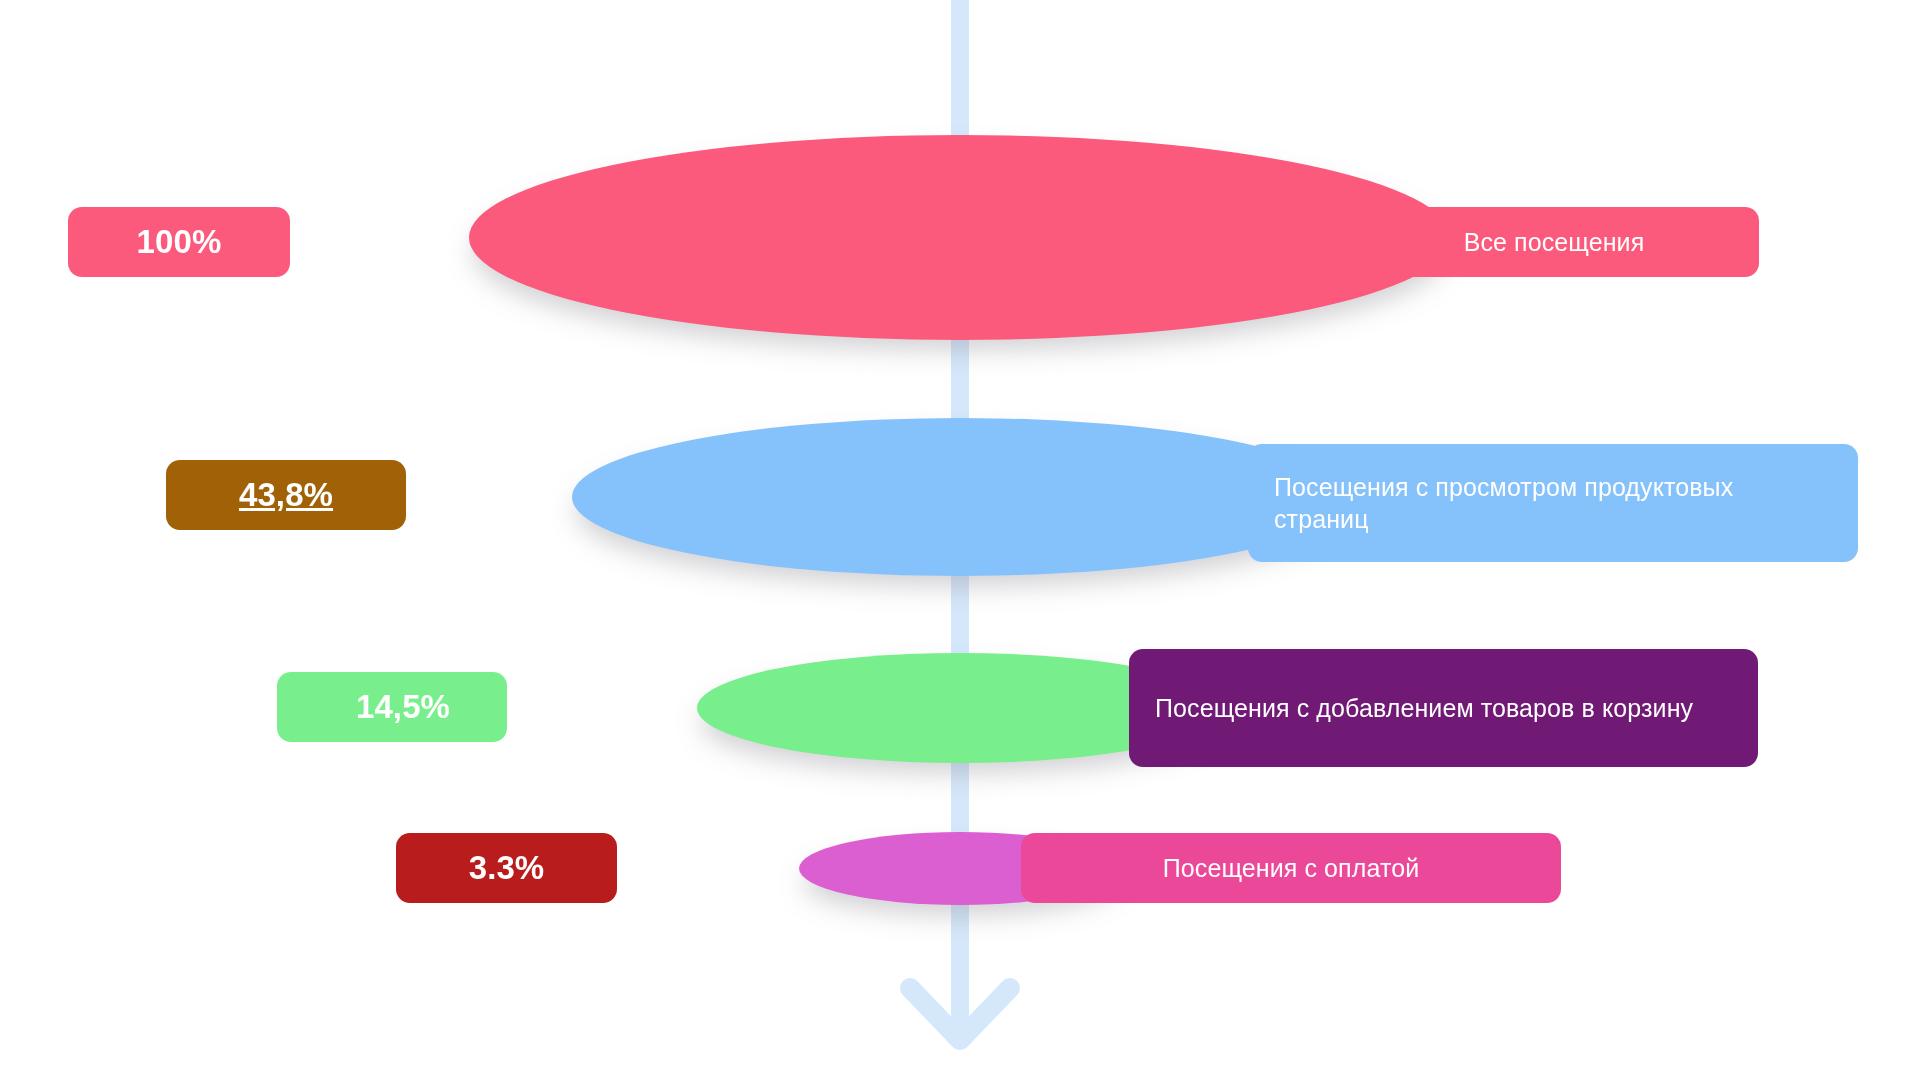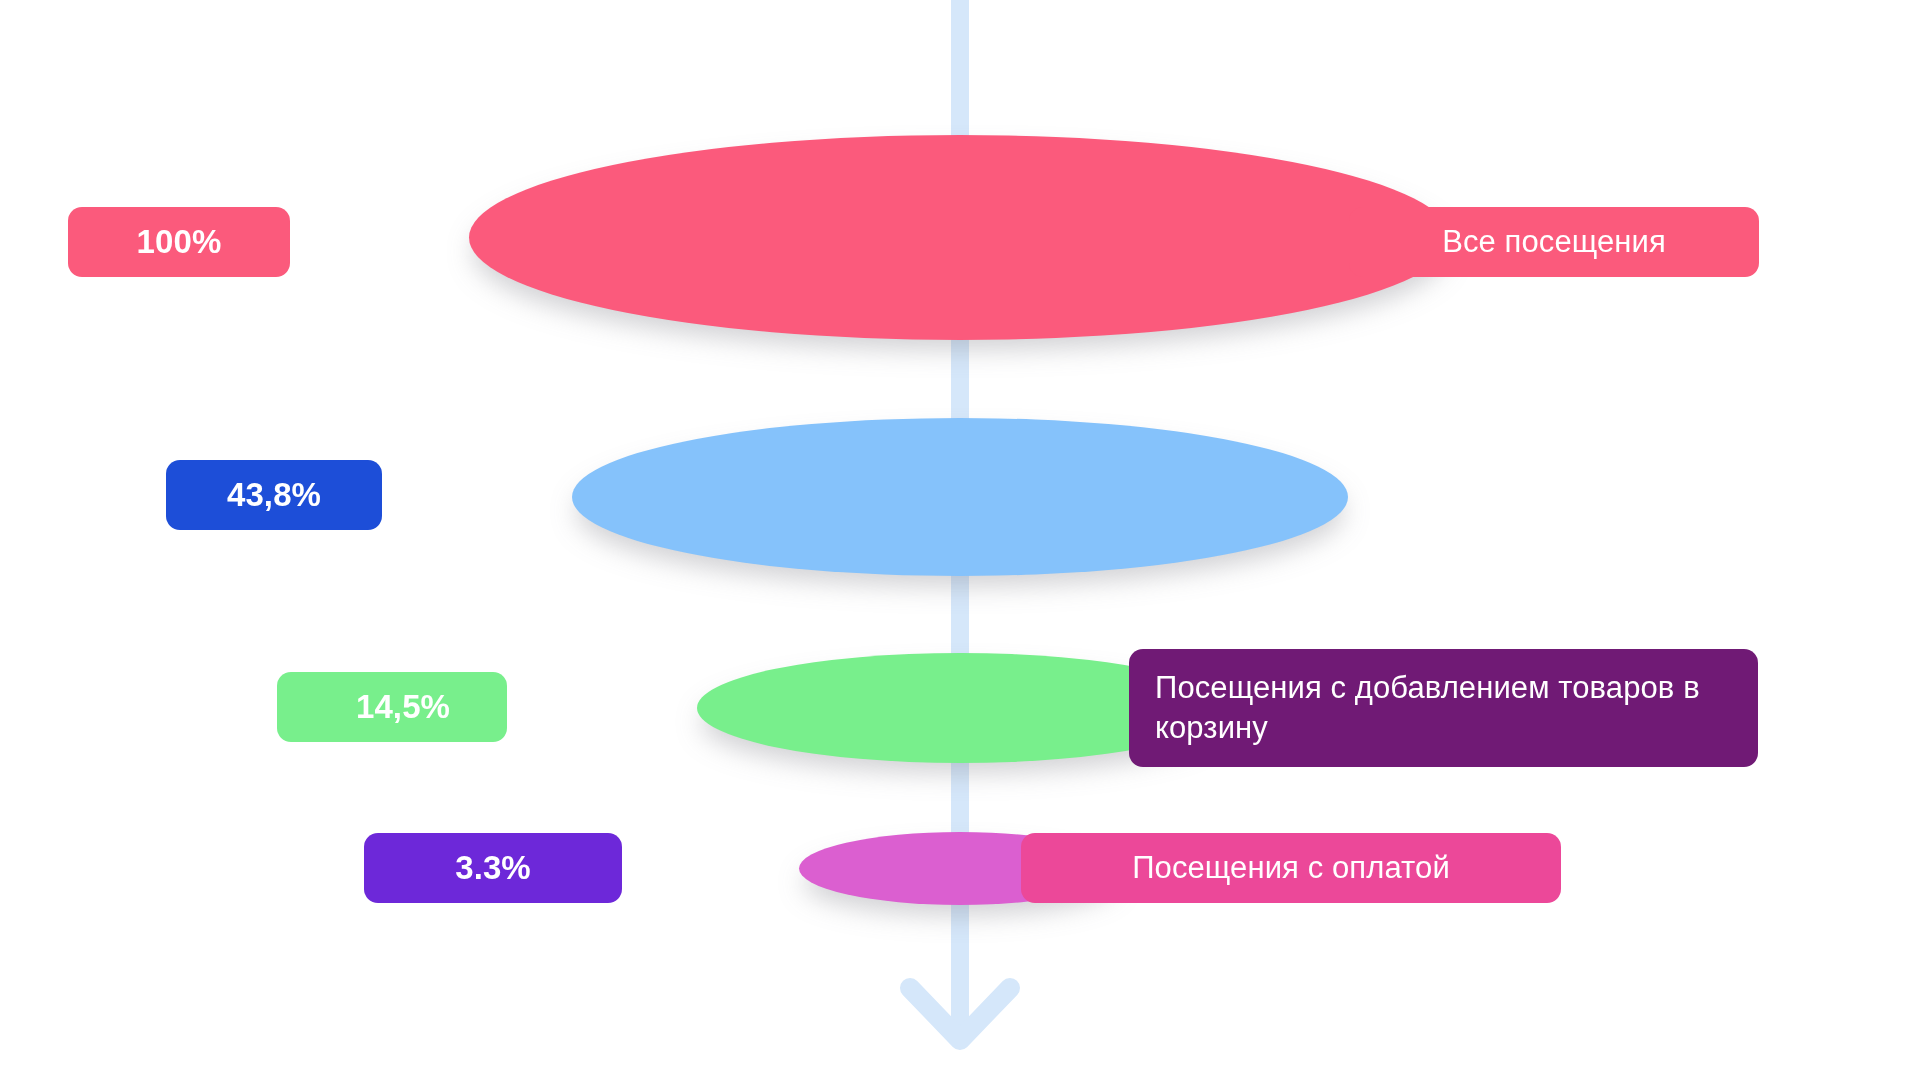--- a/index.html
+++ b/index.html
@@ -69,21 +69,21 @@
   }
   .chip-pct {
     justify-content: center;
     font-size: 33px;
     font-weight: 700;
     height: 70px;
     padding: 0 10px;
   }
   .chip-label {
     justify-content: flex-start;
-    font-size: 31px;
+    font-size: 25px;
     font-weight: 400;
     line-height: 1.28;
     padding: 14px 26px;
   }
   .chip-label.one-line { align-items: center; }
 </style>
 </head>
 <body>
 
 <div class="funnel-canvas">
@@ -101,38 +101,41 @@
   <div class="chip chip-pct" style="left:68px;top:207px;width:222px;background:#fb5a7c;">
     <span>100%</span>
   </div>
 
   <div class="chip chip-label one-line" style="left:1349px;top:207px;width:410px;height:70px;background:#fb5a7c;justify-content:center;">
     <span>Все посещения</span>
   </div>
 
   <div class="stage-ellipse sh" style="width:776px;height:158px;margin-left:-388px;top:418px;background:#85c2fb;"></div>
 
-  <div class="chip chip-pct" style="left:166px;top:460px;width:216px;background:#1d4ed8;">
+  <div class="chip chip-pct" style="left:166px;top:460px;width:240px;background:#a16207;text-decoration:underline;">
     <span>43,8%</span>
   </div>
 
+  <div class="chip chip-label" style="left:1248px;top:444px;width:610px;height:118px;background:#85c2fb;">
+    <span>Посещения с просмотром продуктовых страниц</span>
+  </div>
 
   <div class="stage-ellipse sh" style="width:527px;height:110px;margin-left:-263px;top:653px;background:#78ef8c;"></div>
 
   <div class="chip chip-pct" style="left:277px;top:672px;width:230px;background:#78ef8c;padding-left:32px;">
     <span>14,5%</span>
   </div>
 
   <div class="chip chip-label" style="left:1129px;top:649px;width:629px;height:118px;background:#701a75;">
     <span>Посещения с добавлением товаров в корзину</span>
   </div>
 
   <div class="stage-ellipse sh" style="width:322px;height:73px;margin-left:-161px;top:832px;background:#db5fd0;"></div>
 
-  <div class="chip chip-pct" style="left:364px;top:833px;width:258px;background:#6d28d9;">
+  <div class="chip chip-pct" style="left:396px;top:833px;width:221px;background:#b91c1c;">
     <span>3.3%</span>
   </div>
 
   <div class="chip chip-label one-line" style="left:1021px;top:833px;width:540px;height:70px;background:#ec4899;justify-content:center;">
     <span>Посещения с оплатой</span>
   </div>
 
 </div>
 
 </body></html>

